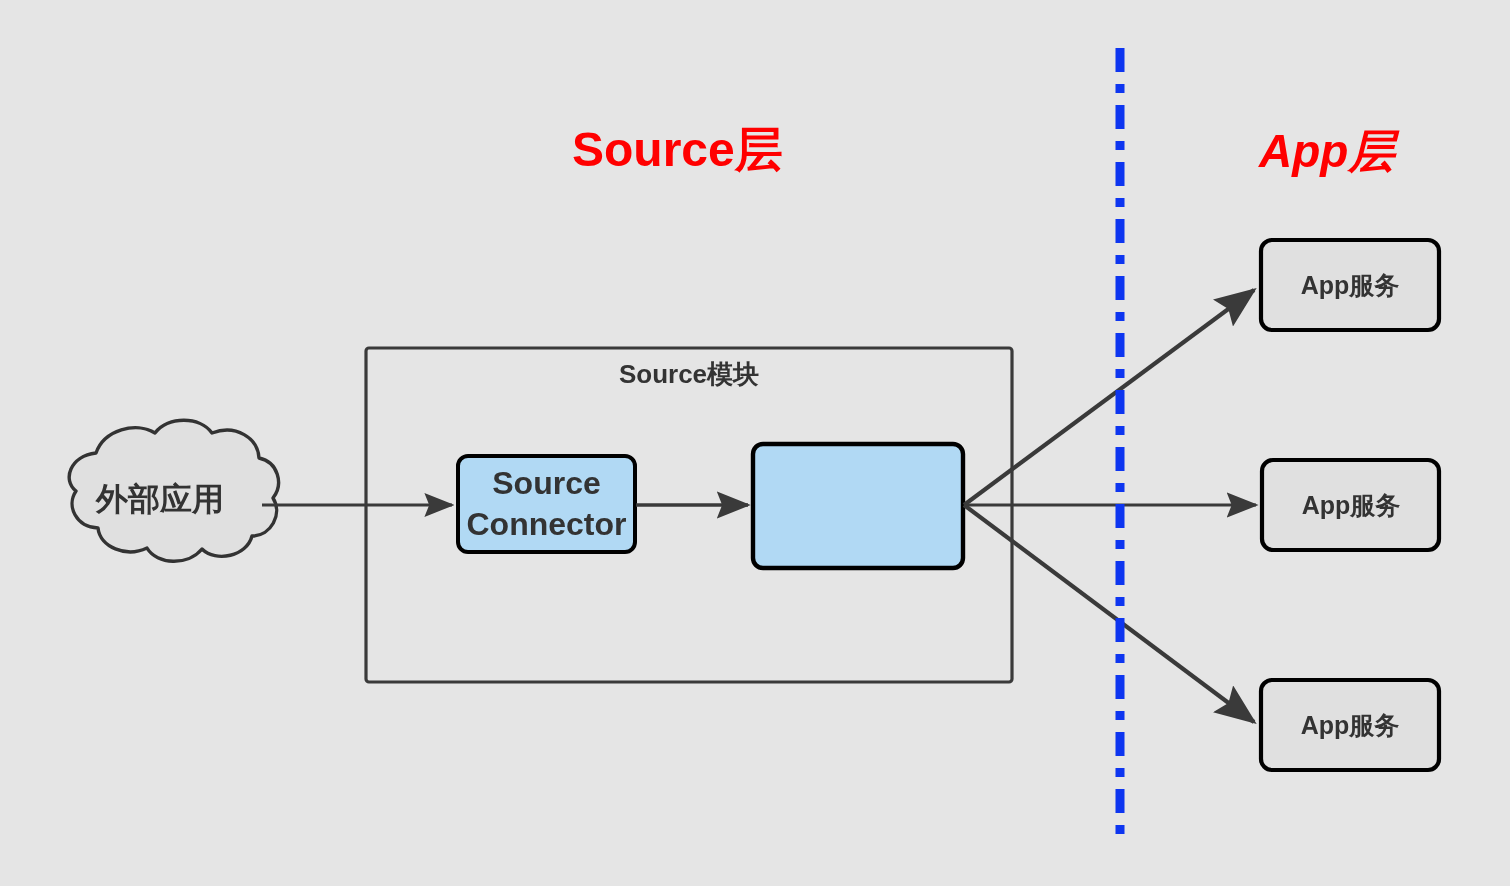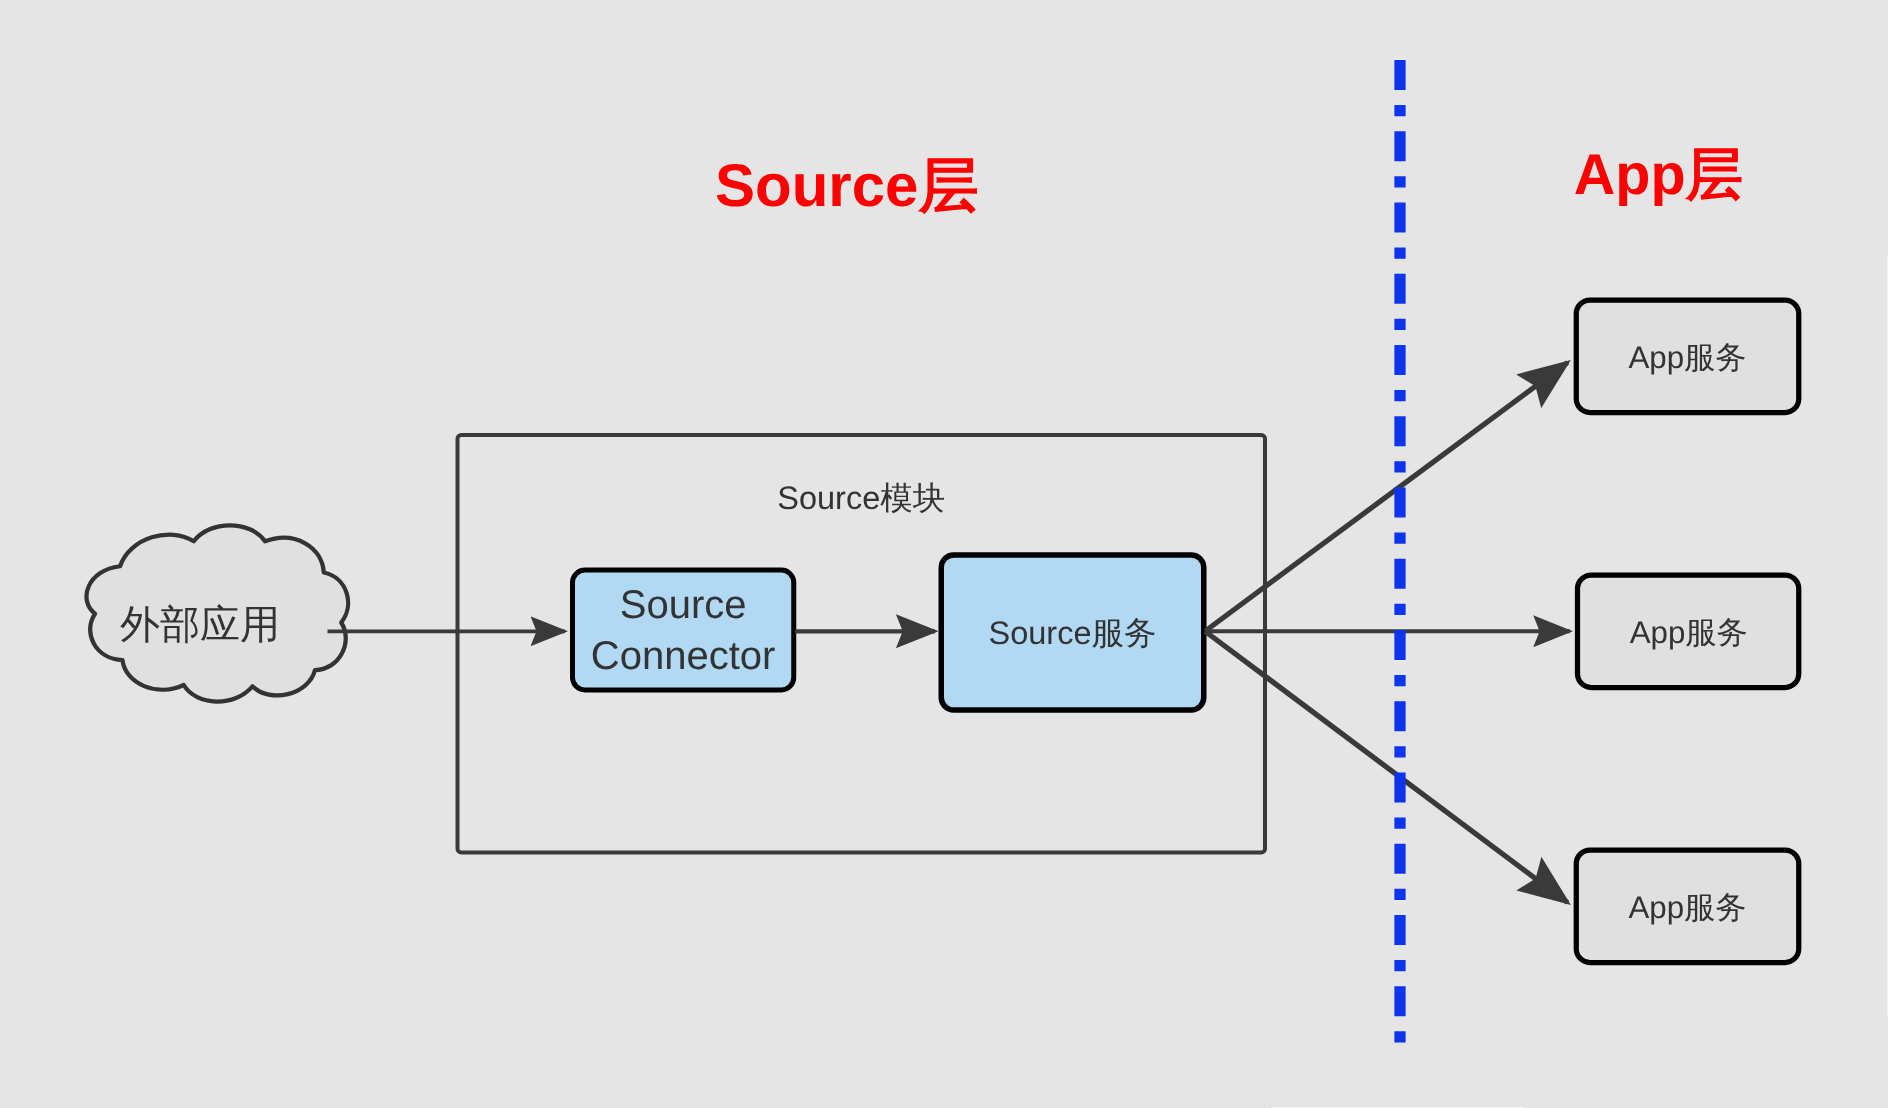--- a/index.html
+++ b/index.html
@@ -35,46 +35,47 @@
     line-height: 1;
     z-index: 5;
   }
   #title-source {
     left: 572px;
     top: 126px;
     font-size: 48px;
   }
   #title-app {
     left: 1259px;
-    top: 116px;
+    top: 128px;
     font-size: 46px;
+    font-style: italic;
   }
 
   
   .node-label {
     position: absolute;
     display: flex;
     align-items: center;
     justify-content: center;
     text-align: center;
     color: #333333;
     white-space: pre-line;
     z-index: 4;
     pointer-events: none;
+    font-weight: bold;
   }
 
   #label-cloud {
     left: 52px; top: 440px; width: 216px; height: 120px;
     font-size: 32px;
   }
   #label-container {
     left: 365px; top: 357px; width: 648px; height: 42px;
     font-size: 26px;
     align-items: flex-start;
-    margin-top: 24px;
   }
   #label-connector {
     left: 457px; top: 455px; width: 179px; height: 98px;
     font-size: 32px;
     line-height: 1.28;
   }
   #label-source-service {
     left: 752px; top: 443px; width: 212px; height: 126px;
     font-size: 26px;
   }
@@ -137,21 +138,20 @@
 
   <div class="section-title" id="title-app">App层</div>
 
   <div class="node-label" id="label-cloud">外部应用</div>
 
   <div class="node-label" id="label-container">Source模块</div>
 
   <div class="node-label" id="label-connector">Source
 Connector</div>
 
-  <div class="node-label" id="label-source-service">Source服务</div>
 
   <div class="node-label label-app" id="label-app-0">App服务</div>
 
   <div class="node-label label-app" id="label-app-1">App服务</div>
 
   <div class="node-label label-app" id="label-app-2">App服务</div>
 
 </div>
 
 </body></html>

